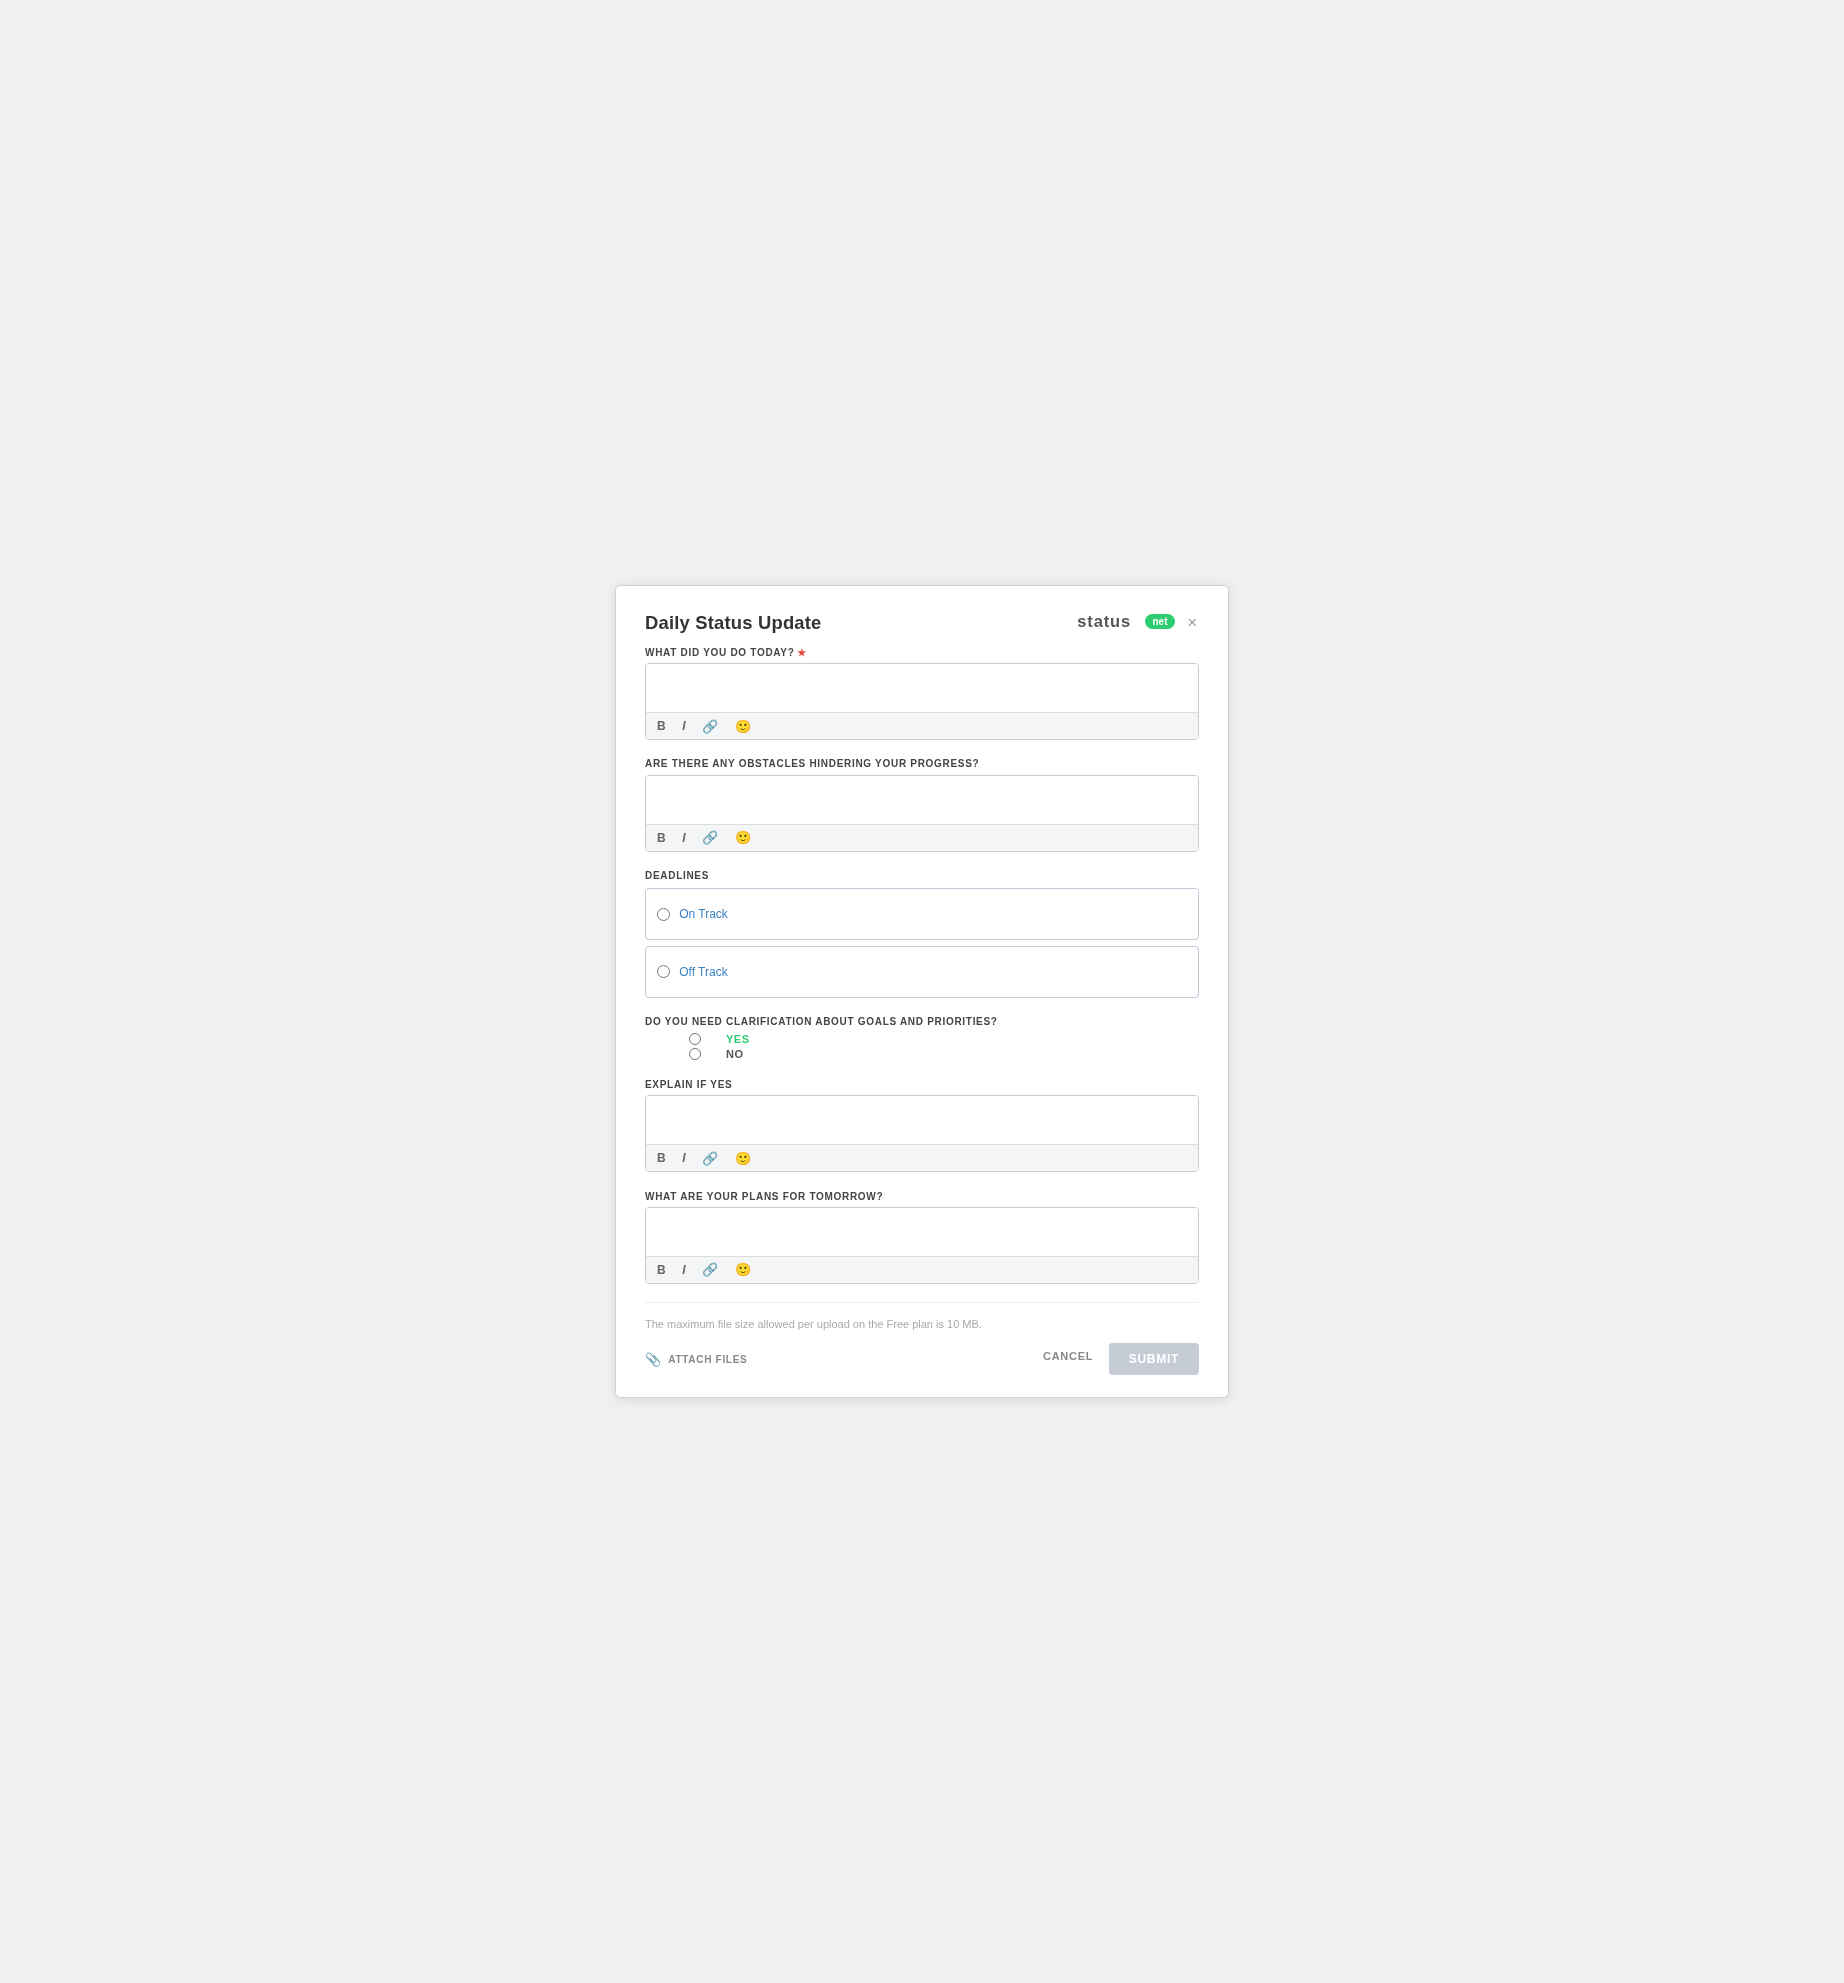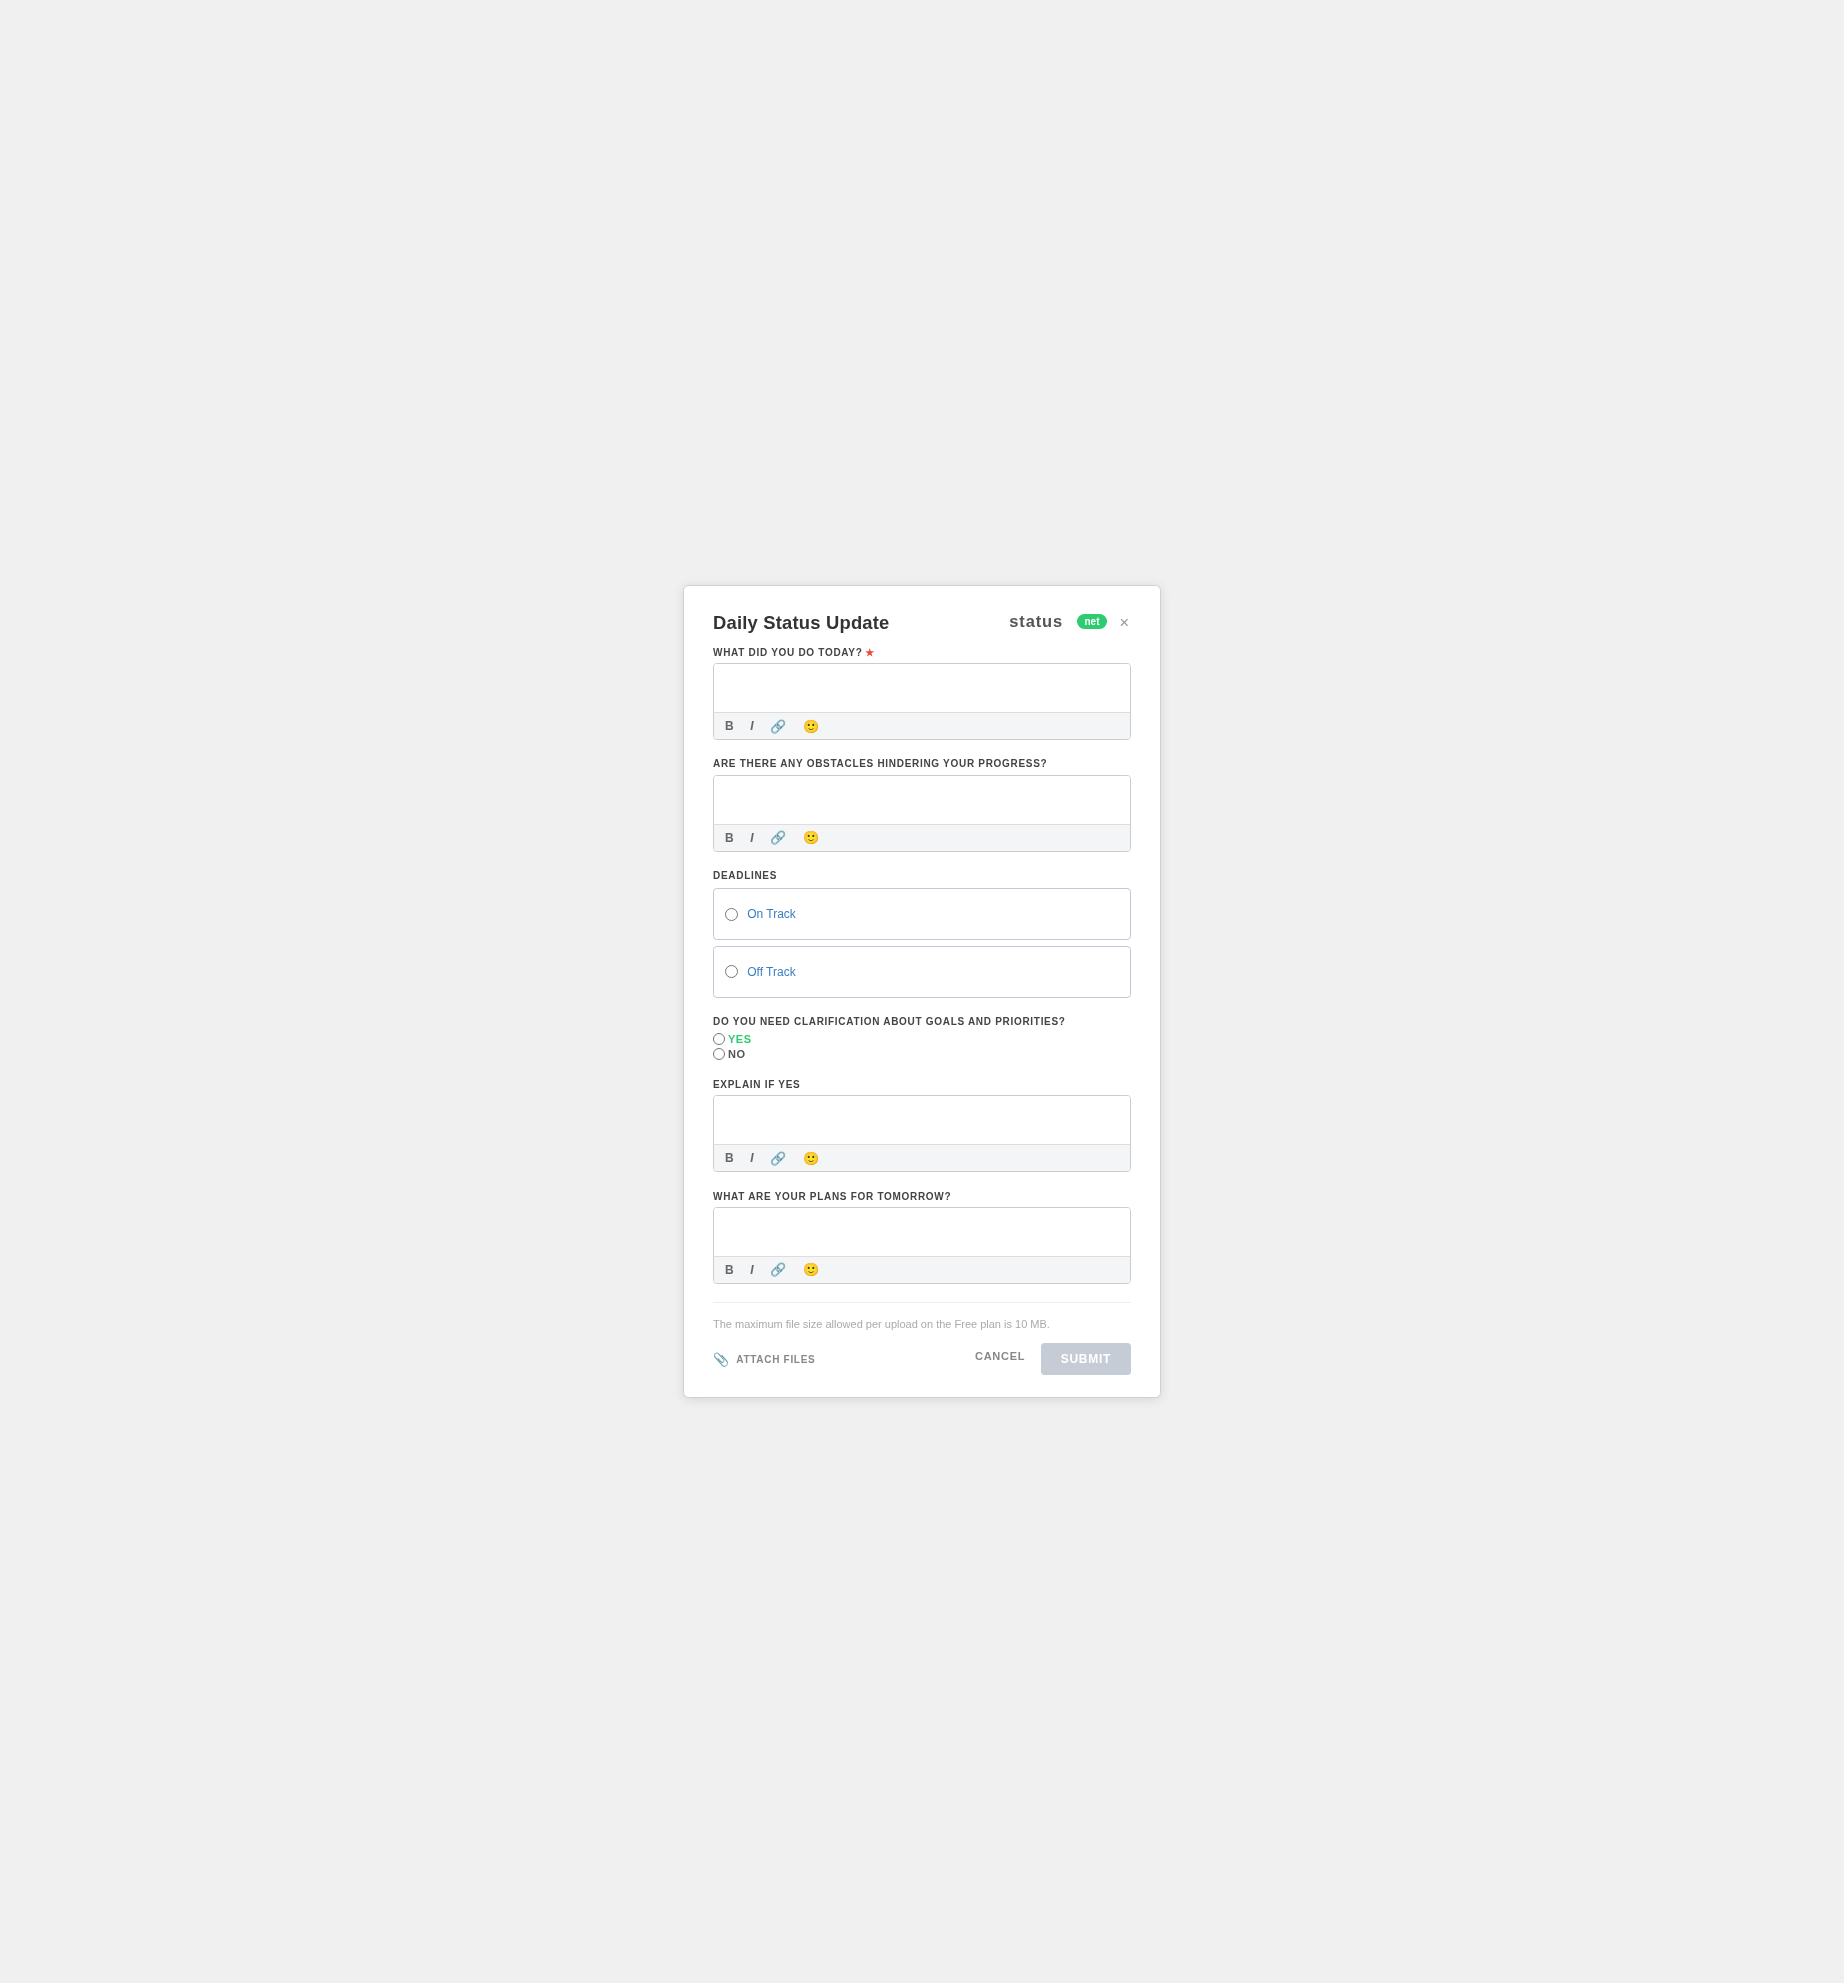--- a/index.html
+++ b/index.html
@@ -11,21 +11,21 @@
       justify-content: center;
       align-items: center;
       min-height: 100vh;
       padding: 37px;
     }
 
     .modal-wrapper {
       background: #fff;
       border: 0.9px solid #d0d0d0;
       border-radius: 5.5px;
-      width: 478px;
+      width: 614px;
       padding: 26px 29px 22px 29px;
       position: relative;
       box-shadow: 0 1.8px 11px rgba(0,0,0,0.1);
     }
 
     .modal-header {
       display: flex;
       justify-content: space-between;
       align-items: flex-start;
       margin-bottom: 13px;
@@ -178,22 +178,23 @@
     .yes-no-options {
       display: flex;
       flex-direction: column;
       gap: 3.7px;
       margin-top: 5.5px;
     }
 
     .yes-no-option {
       display: flex;
       align-items: flex-end;
-      gap: 3px;
-      cursor: pointer;
+      gap: 25px;
+      cursor: pointer;
+      margin-left: 44px;
     }
 
     .yes-no-option input[type="radio"] {
       accent-color: #3498db;
       width: 12px;
       height: 12px;
       cursor: pointer;
     }
 
     .yes-label {

